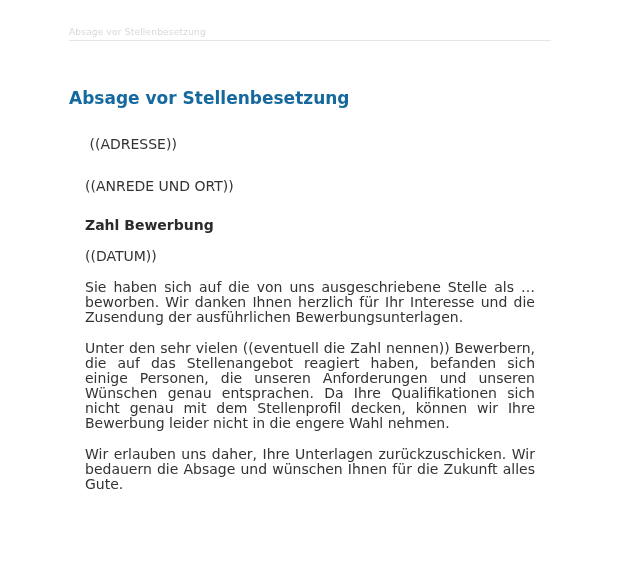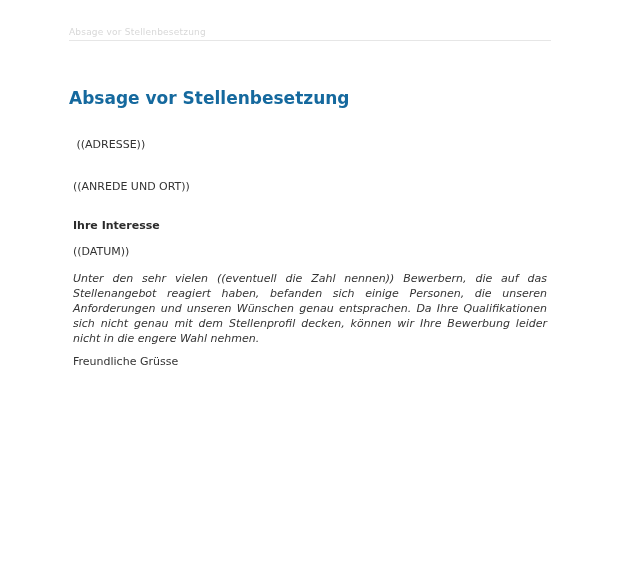--- a/index.html
+++ b/index.html
@@ -41,56 +41,57 @@
     margin: 2px 0 0 0;
   }
   .title {
     font-size: 17px;
     line-height: 20px;
     font-weight: 700;
     color: var(--title);
     margin: 47px 0 0 0;
   }
   .line, .para {
-    font-size: 11px;
+    font-size: 14px;
     line-height: 15px;
-    margin: 4px;
+    margin: 16px;
     color: var(--body-text);
   }
   .para { text-align: justify; }
   .pre { white-space: pre-wrap; }
   .adresse   { margin-top: 29px; }
   .datum     { margin-top: 27px; }
   .subject   { margin-top: 24px; font-weight: 700; color: #2b2b2b; }
   .anrede    { margin-top: 11px; }
   .para1     { margin-top: 15px; }
-  .para2     { margin-top: 12px; font-style: italic; }
+  .para2     { margin-top: 12px; }
   .para3     { margin-top: 12px; }
   .closing   { margin-top: 8px;  }
   .anschrift { margin-top: 25px; }
 </style>
 </head>
 <body>
 
 <div class="page">
 
   <div class="running-header">Absage vor Stellenbesetzung</div>
 
   <hr class="divider">
 
   <h1 class="title">Absage vor Stellenbesetzung</h1>
 
   <p class="line pre adresse"> ((ADRESSE))</p>
 
   <p class="line datum">((ANREDE UND ORT))</p>
 
-  <p class="line subject">Ihre Interesse</p>
+  <p class="line subject">Zahl Bewerbung</p>
 
   <p class="line anrede">((DATUM))</p>
 
+  <p class="para para1">Sie haben sich auf die von uns ausgeschriebene Stelle als … beworben. Wir danken Ihnen herzlich für Ihr Interesse und die Zusendung der ausführlichen Bewerbungsunterlagen.</p>
 
   <p class="para para2">Unter den sehr vielen ((eventuell die Zahl nennen)) Bewerbern, die auf das Stellenangebot reagiert haben, befanden sich einige Personen, die unseren Anforderungen und unseren Wünschen genau entsprachen. Da Ihre Qualifikationen sich nicht genau mit dem Stellenprofil decken, können wir Ihre Bewerbung leider nicht in die engere Wahl nehmen.</p>
 
+  <p class="para para3">Wir erlauben uns daher, Ihre Unterlagen zurückzuschicken. Wir bedauern die Absage und wün­schen Ihnen für die Zukunft alles Gute.</p>
 
-  <p class="line closing">Freundliche Grüsse</p>
 
 
 </div>
 
 </body></html>

